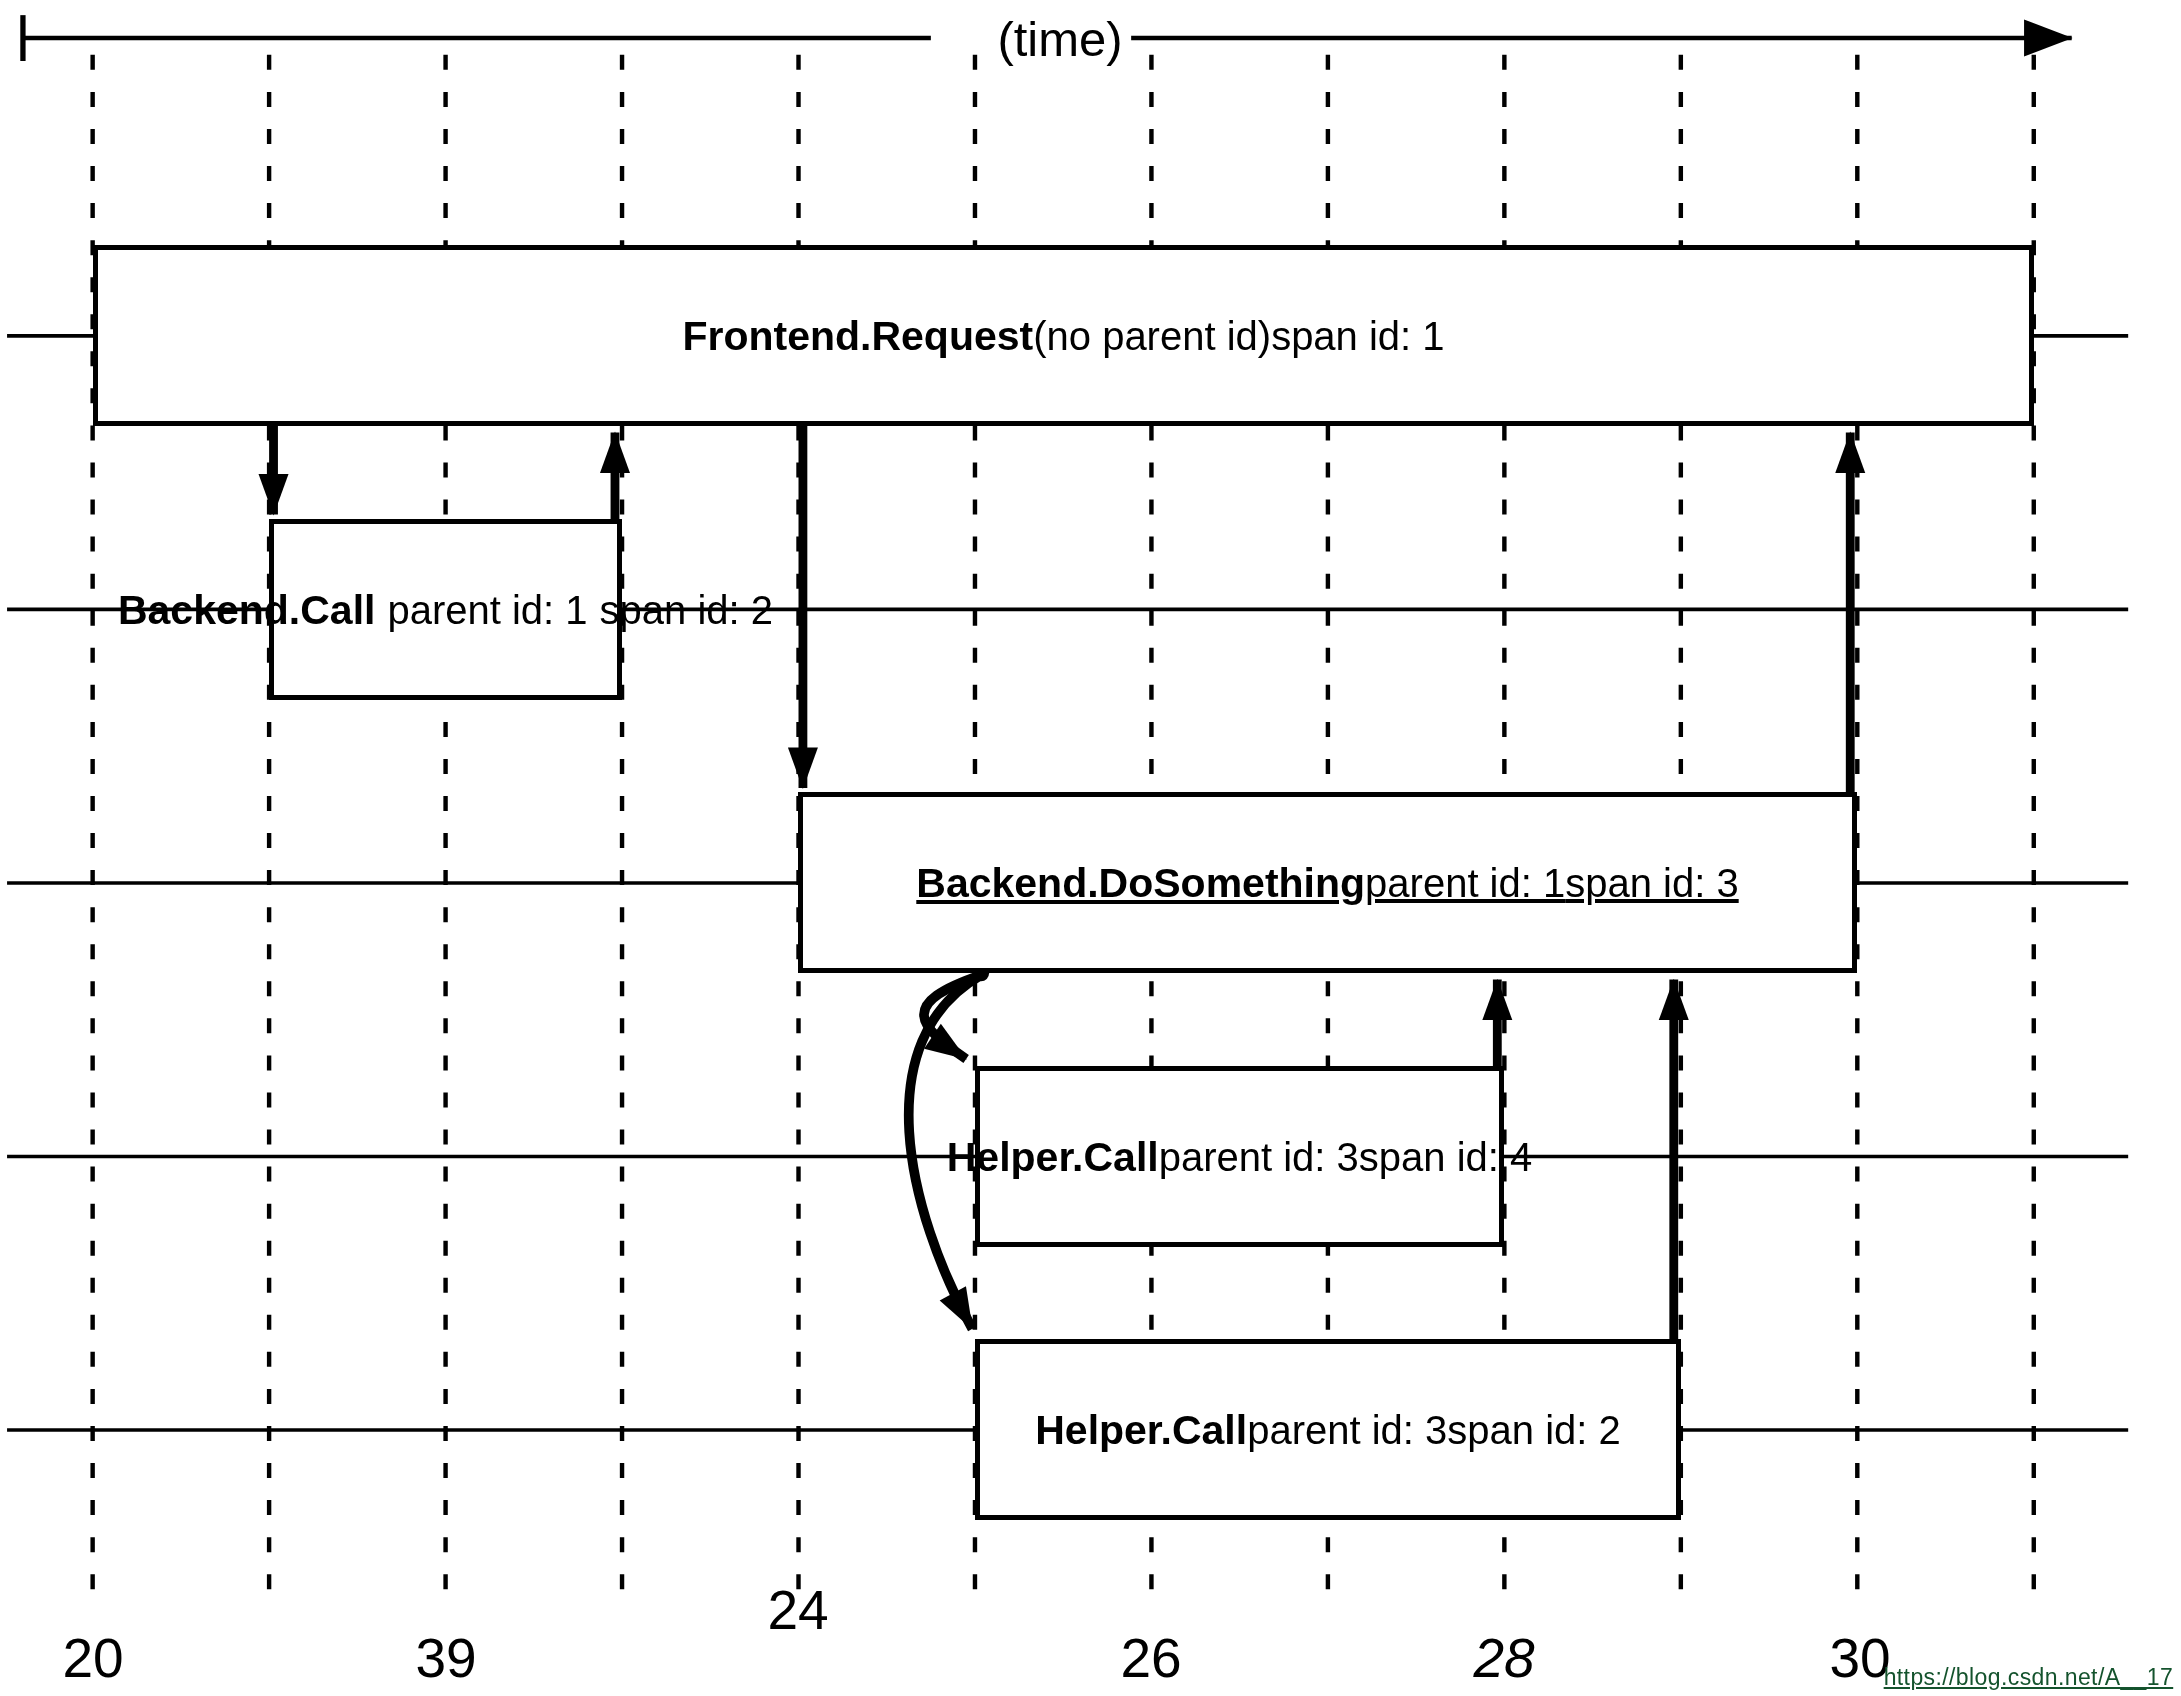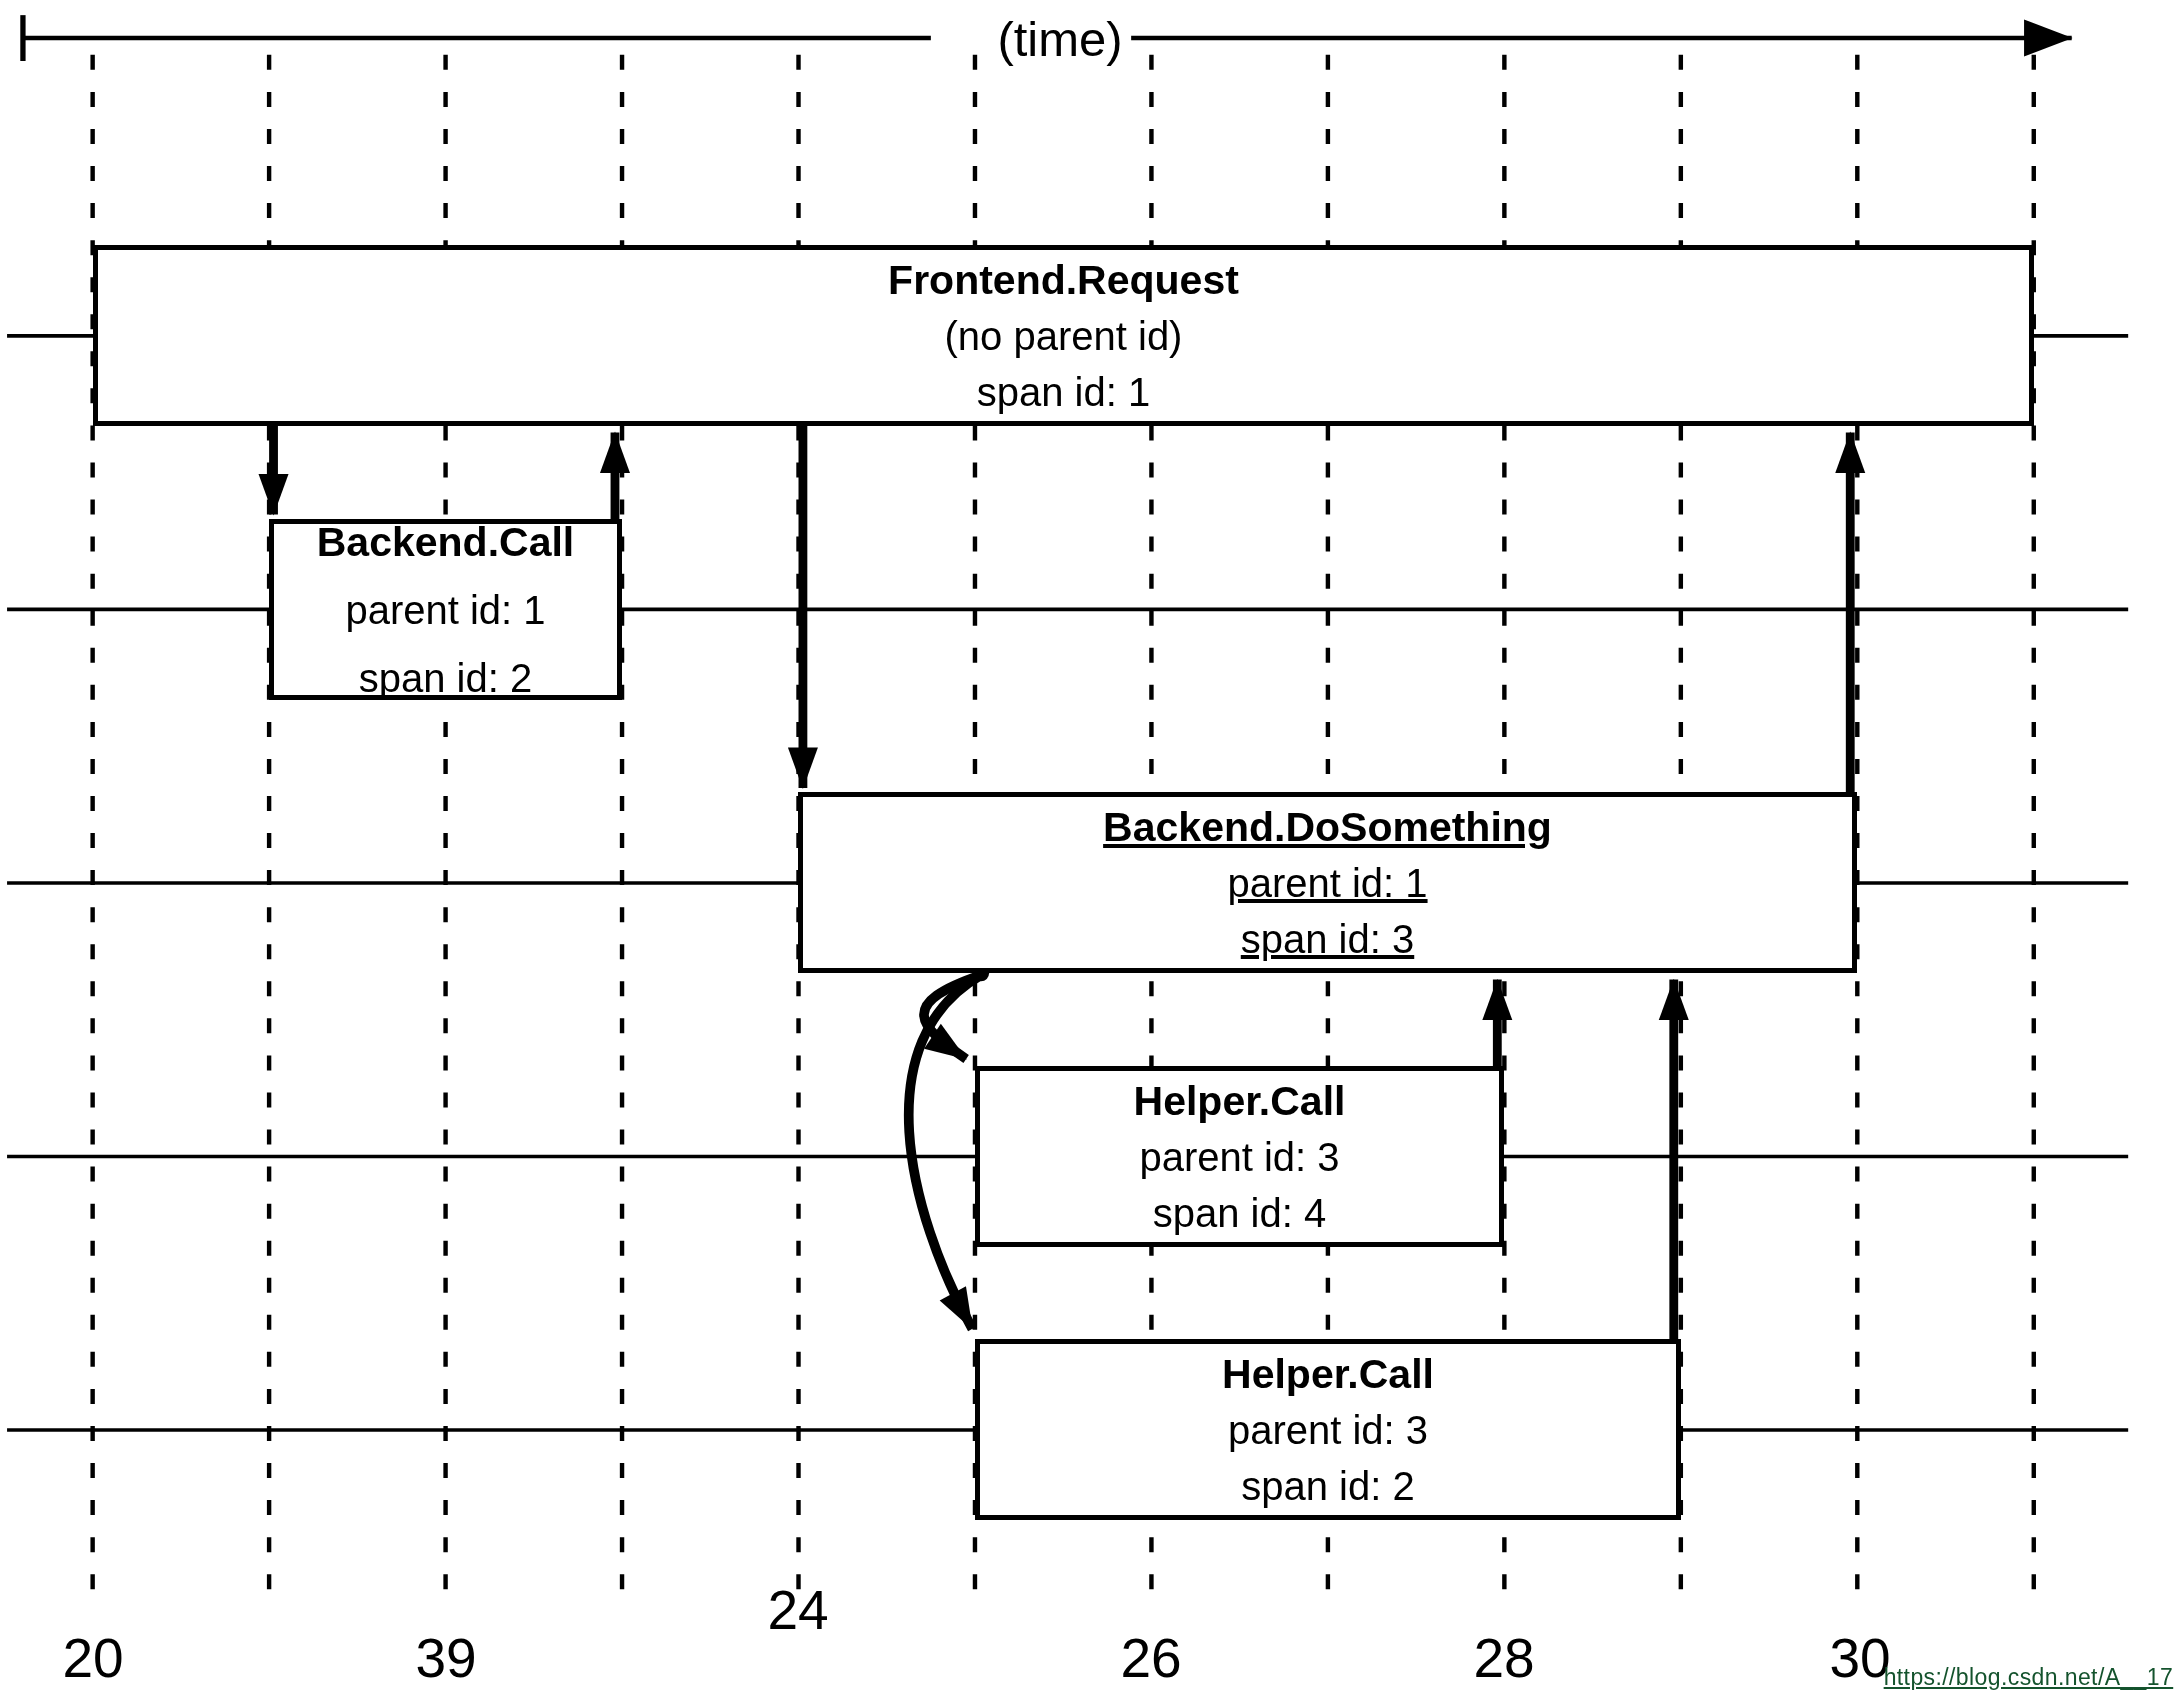--- a/index.html
+++ b/index.html
@@ -11,21 +11,21 @@
     color:#000;
     overflow:hidden;
   }
   #art{position:absolute;left:0;top:0;}
   .span-box{
     position:absolute;
     box-sizing:border-box;
     background:#ffffff;
     border:5.3px solid #000000;
     display:flex;
-    flex-direction:column;
+    flex-direction:row;
     align-items:center;
     justify-content:center;
     text-align:center;
     font-size:40px;
     line-height:56px;
     white-space:nowrap;
   }
   .span-title{font-weight:bold;font-size:41px;}
   .axis-label{
     position:absolute;
@@ -125,19 +125,19 @@
     <div class="span-line">parent id: 3</div>
     <div class="span-line">span id: 2</div>
   </div>
 
   <div class="axis-label" style="left:1029px;top:39px;margin-left:31px;">(time)</div>
 
   <div class="tick-label" style="left: 93px; top: 1626px;">20</div>
   <div class="tick-label" style="left: 446px; top: 1626px;">39</div>
   <div class="tick-label" style="left: 798px; top: 1578px;">24</div>
   <div class="tick-label" style="left: 1151px; top: 1626px;">26</div>
-  <div class="tick-label" style="left: 1504px; top: 1626px;">28</div>
+  <div class="tick-label" style="left: 1504px; top: 1626px; font-style: italic;">28</div>
   <div class="tick-label" style="left: 1860px; top: 1626px;">30</div>
 
   <div class="watermark" style="color: #14532d; text-decoration: underline;">https://blog.csdn.net/A__17</div>
 
 </div>
 
 
 </body></html>

